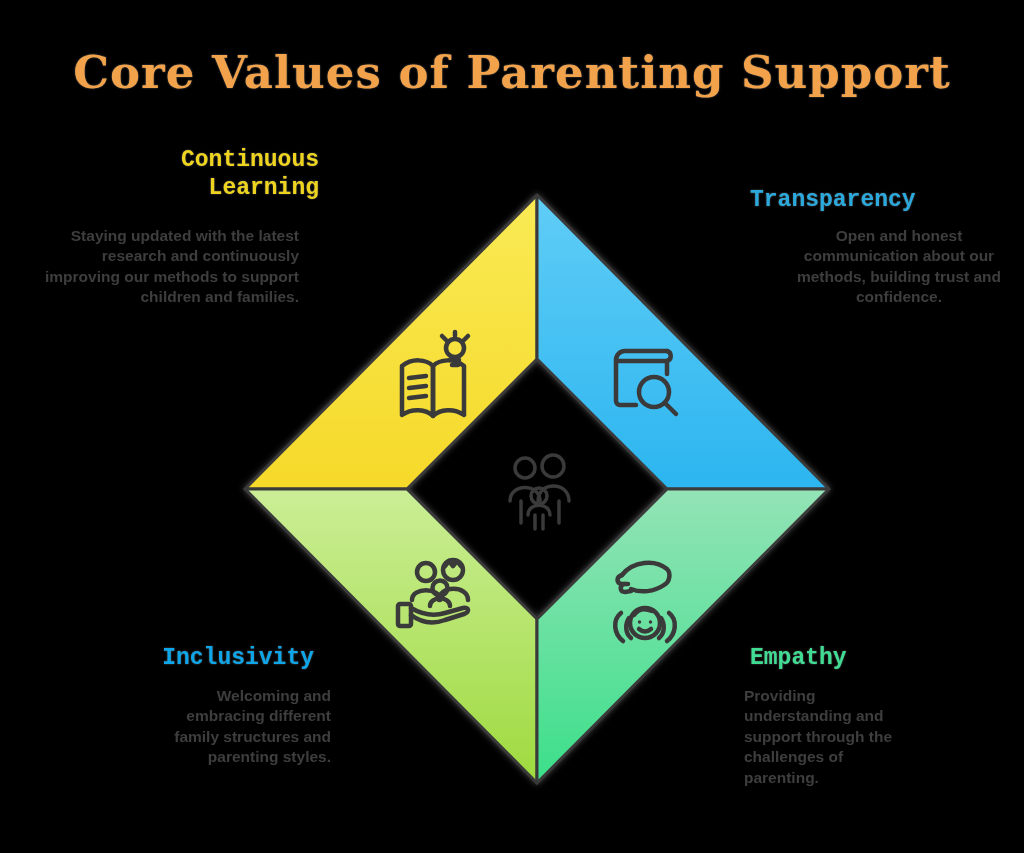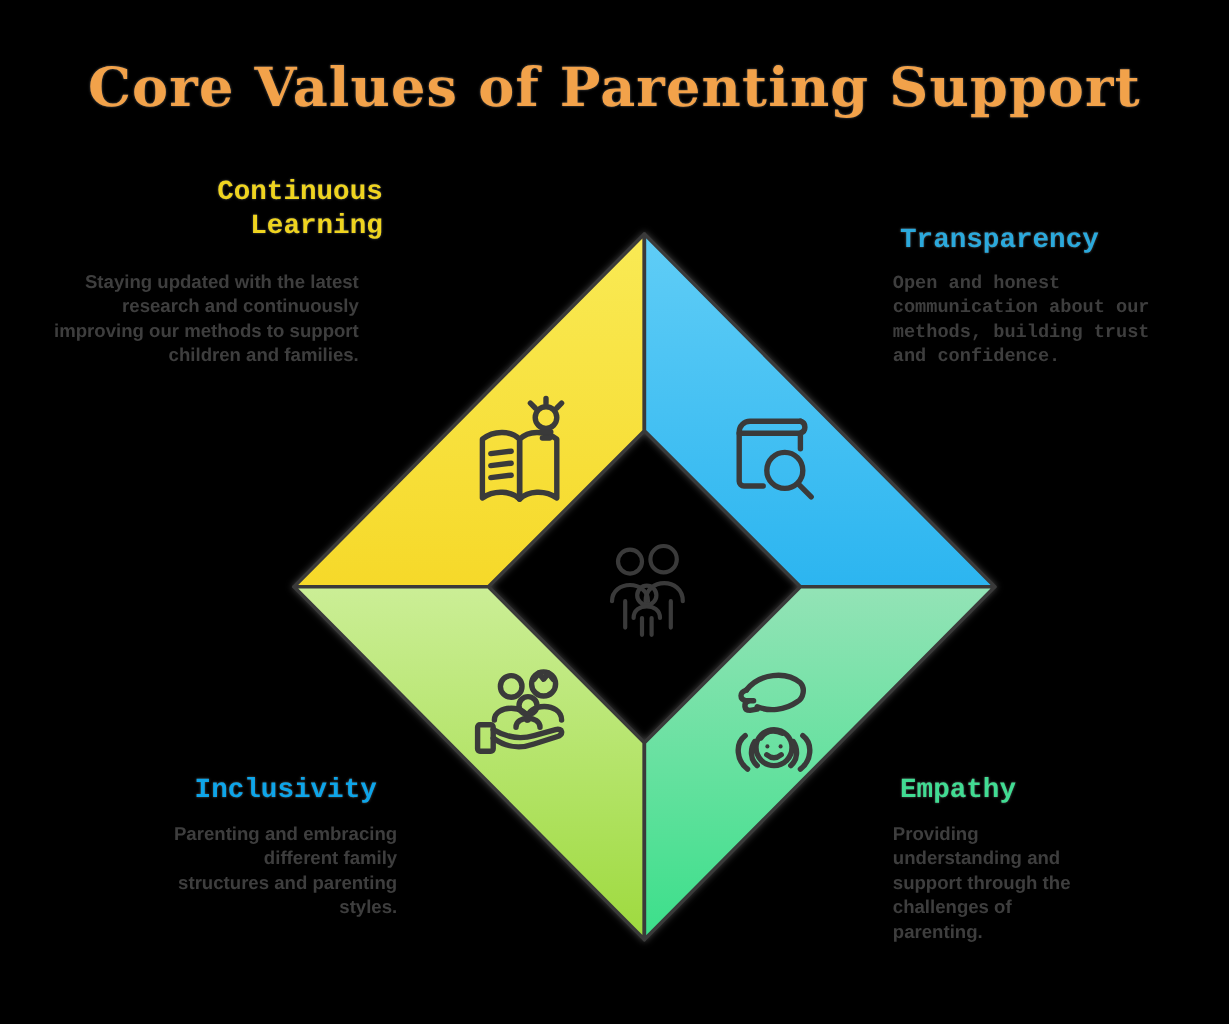--- a/index.html
+++ b/index.html
@@ -38,21 +38,21 @@
   .h-em { top: 638px; left: 744px; color: #41DC93; }
   .value-desc {
     position: absolute;
     font-family: "Liberation Sans", sans-serif;
     font-weight: bold;
     font-size: 15.5px;
     line-height: 1.32;
     color: #3E3E3E;
   }
   .d-cl { top: 226px; right: 713px; width: 262px; text-align: right; }
-  .d-tr { top: 226px; left: 744px; width: 230px; text-align: left; font-family: Liberation Mono, monospace; }
+  .d-tr { top: 226px; left: 784px; width: 230px; text-align: center; }
   .d-in { top: 686px; right: 681px; width: 190px; text-align: right; }
   .d-em { top: 686px; left: 744px; width: 170px; text-align: left; }
   svg.diamond { position: absolute; top: 0; left: 0; }
   .segments { filter: drop-shadow(0 0 3px rgba(125,125,125,0.55)); }
 </style>
 </head>
 <body>
 
 <div class="canvas">
 
@@ -140,18 +140,18 @@
     </g>
   </svg>
 
   <h2 class="value-heading h-cl">Continuous Learning</h2>
   <div class="value-desc d-cl">Staying updated with the latest research and continuously improving our methods to support children and families.</div>
 
   <h2 class="value-heading h-tr">Transparency</h2>
   <div class="value-desc d-tr">Open and honest communication about our methods, building trust and confidence.</div>
 
   <h2 class="value-heading h-in">Inclusivity</h2>
-  <div class="value-desc d-in">Parenting and embracing different family structures and parenting styles.</div>
+  <div class="value-desc d-in">Welcoming and embracing different family structures and parenting styles.</div>
 
   <h2 class="value-heading h-em">Empathy</h2>
   <div class="value-desc d-em">Providing understanding and support through the challenges of parenting.</div>
 
 </div>
 
 </body></html>

